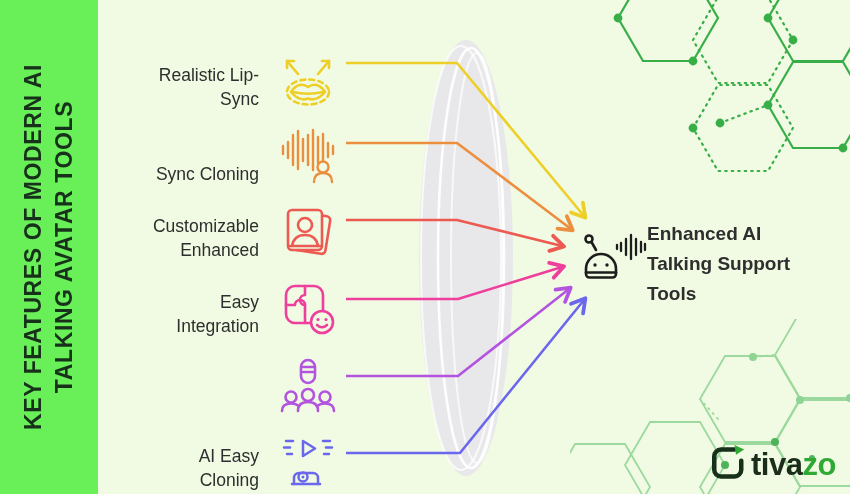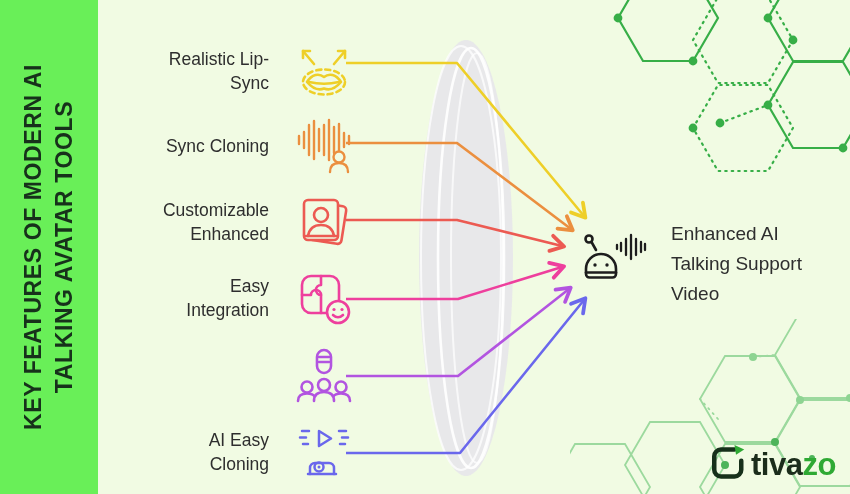--- a/index.html
+++ b/index.html
@@ -5,29 +5,29 @@
   html,body{margin:0;padding:0;background:#ffffff;}
   .canvas{position:relative;width:850px;height:494px;background:#f1fbe3;overflow:hidden;
           font-family:"Liberation Sans",sans-serif;}
   
   .sidebar{position:absolute;left:0;top:0;width:98px;height:494px;background:#69ef58;}
   .sidebar-title{position:absolute;left:0;top:0;width:98px;height:494px;
                  display:flex;align-items:center;justify-content:center;}
   .sidebar-title-inner{transform:rotate(-90deg);white-space:nowrap;text-align:center;
                  font-weight:700;font-size:23px;letter-spacing:.6px;color:#17311b;line-height:31px;}
   
-  .feature-row{position:absolute;left:104px;width:250px;height:80px;
-               display:flex;align-items:center;justify-content:flex-end;gap:25px;}
+  .feature-row{position:absolute;left:88px;width:250px;height:80px;
+               display:flex;align-items:flex-end;justify-content:flex-end;gap:19px;}
   .feature-label{text-align:right;font-size:17.5px;line-height:24px;color:#2e2e2e;font-weight:500;}
   .feature-icon{flex:0 0 auto;}
   .feature-icon svg{display:block;}
   
   .result-icon{position:absolute;left:577px;top:227px;}
   .result-label{position:absolute;left:647px;top:219px;font-size:19px;line-height:30px;
-                color:#2e2e2e;font-weight:400;margin-left:24px;}
+                color:#2e2e2e;font-weight:700;}
   
   .main-svg{position:absolute;left:0;top:0;}
   .hex-top{position:absolute;right:0;top:0;}
   .hex-bottom{position:absolute;right:0;bottom:0;}
   
   .logo{position:absolute;left:709px;top:444px;display:flex;align-items:center;gap:6px;}
   .logo-text{font-size:31px;font-weight:700;letter-spacing:-0.5px;color:#1b2d1b;}
   .logo-text .green{color:#2fa934;}
 </style>
 </head>
@@ -241,21 +241,21 @@
         <path d="M9,45.5 h30"></path>
         <path d="M18,38 l0.01,0" stroke-width="3.4"></path>
         <path d="M30,38 l0.01,0" stroke-width="3.4"></path>
         <path d="M40,18 v4 M44,16 v8 M49,12 v16 M54,8 v24 M59,12 v16 M64,15 v10 M68,17 v6" stroke-width="2.3"></path>
       </g>
     </svg>
   </div>
   <div class="result-label">
     <div>Enhanced AI</div>
     <div>Talking Support</div>
-    <div>Video</div>
+    <div>Tools</div>
   </div>
 
   <div class="logo">
     <span>
       <svg width="36" height="38" viewBox="0 0 48 50">
         <path d="M34,7 H16 a9,9 0 0 0 -9,9 v18 a9,9 0 0 0 9,9 h18 a9,9 0 0 0 9,-9 V22" fill="none" stroke="#16301a" stroke-width="6" stroke-linecap="round"></path>
         <polygon points="34,1 47,7 36,14" fill="#2fa934"></polygon>
       </svg>
     </span>
     <span class="logo-text"><span>tiva</span><span class="green">zo</span></span>

